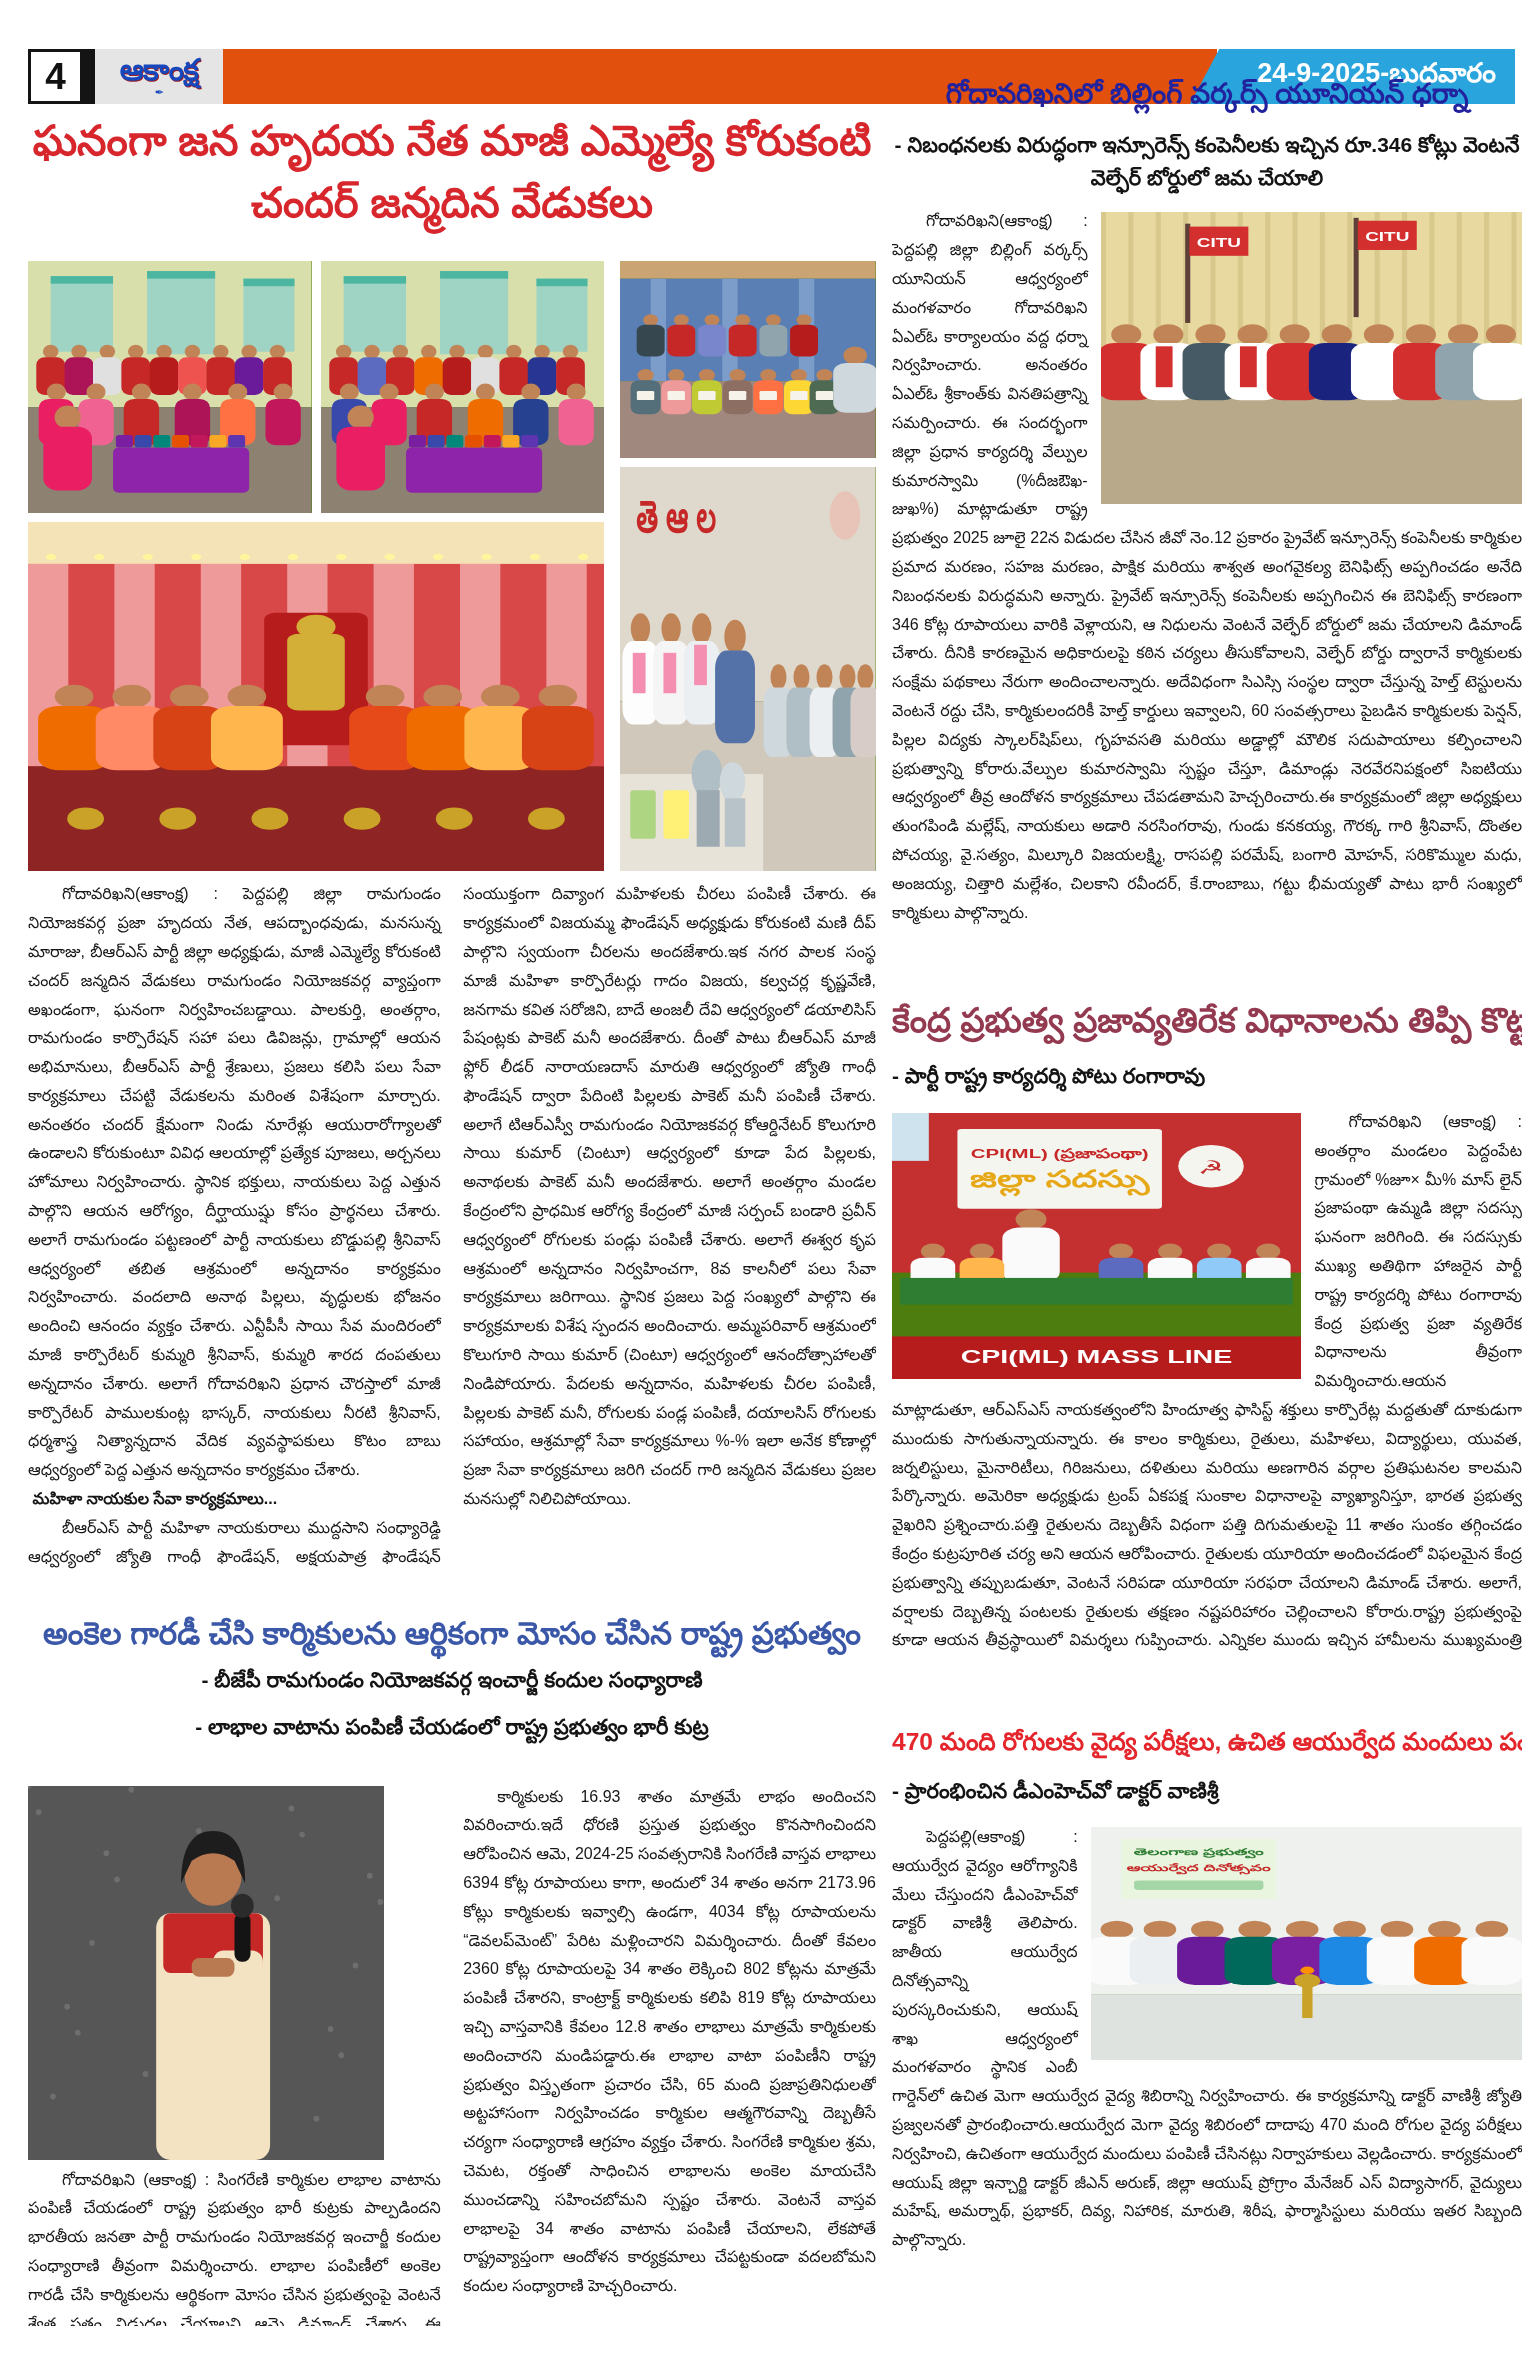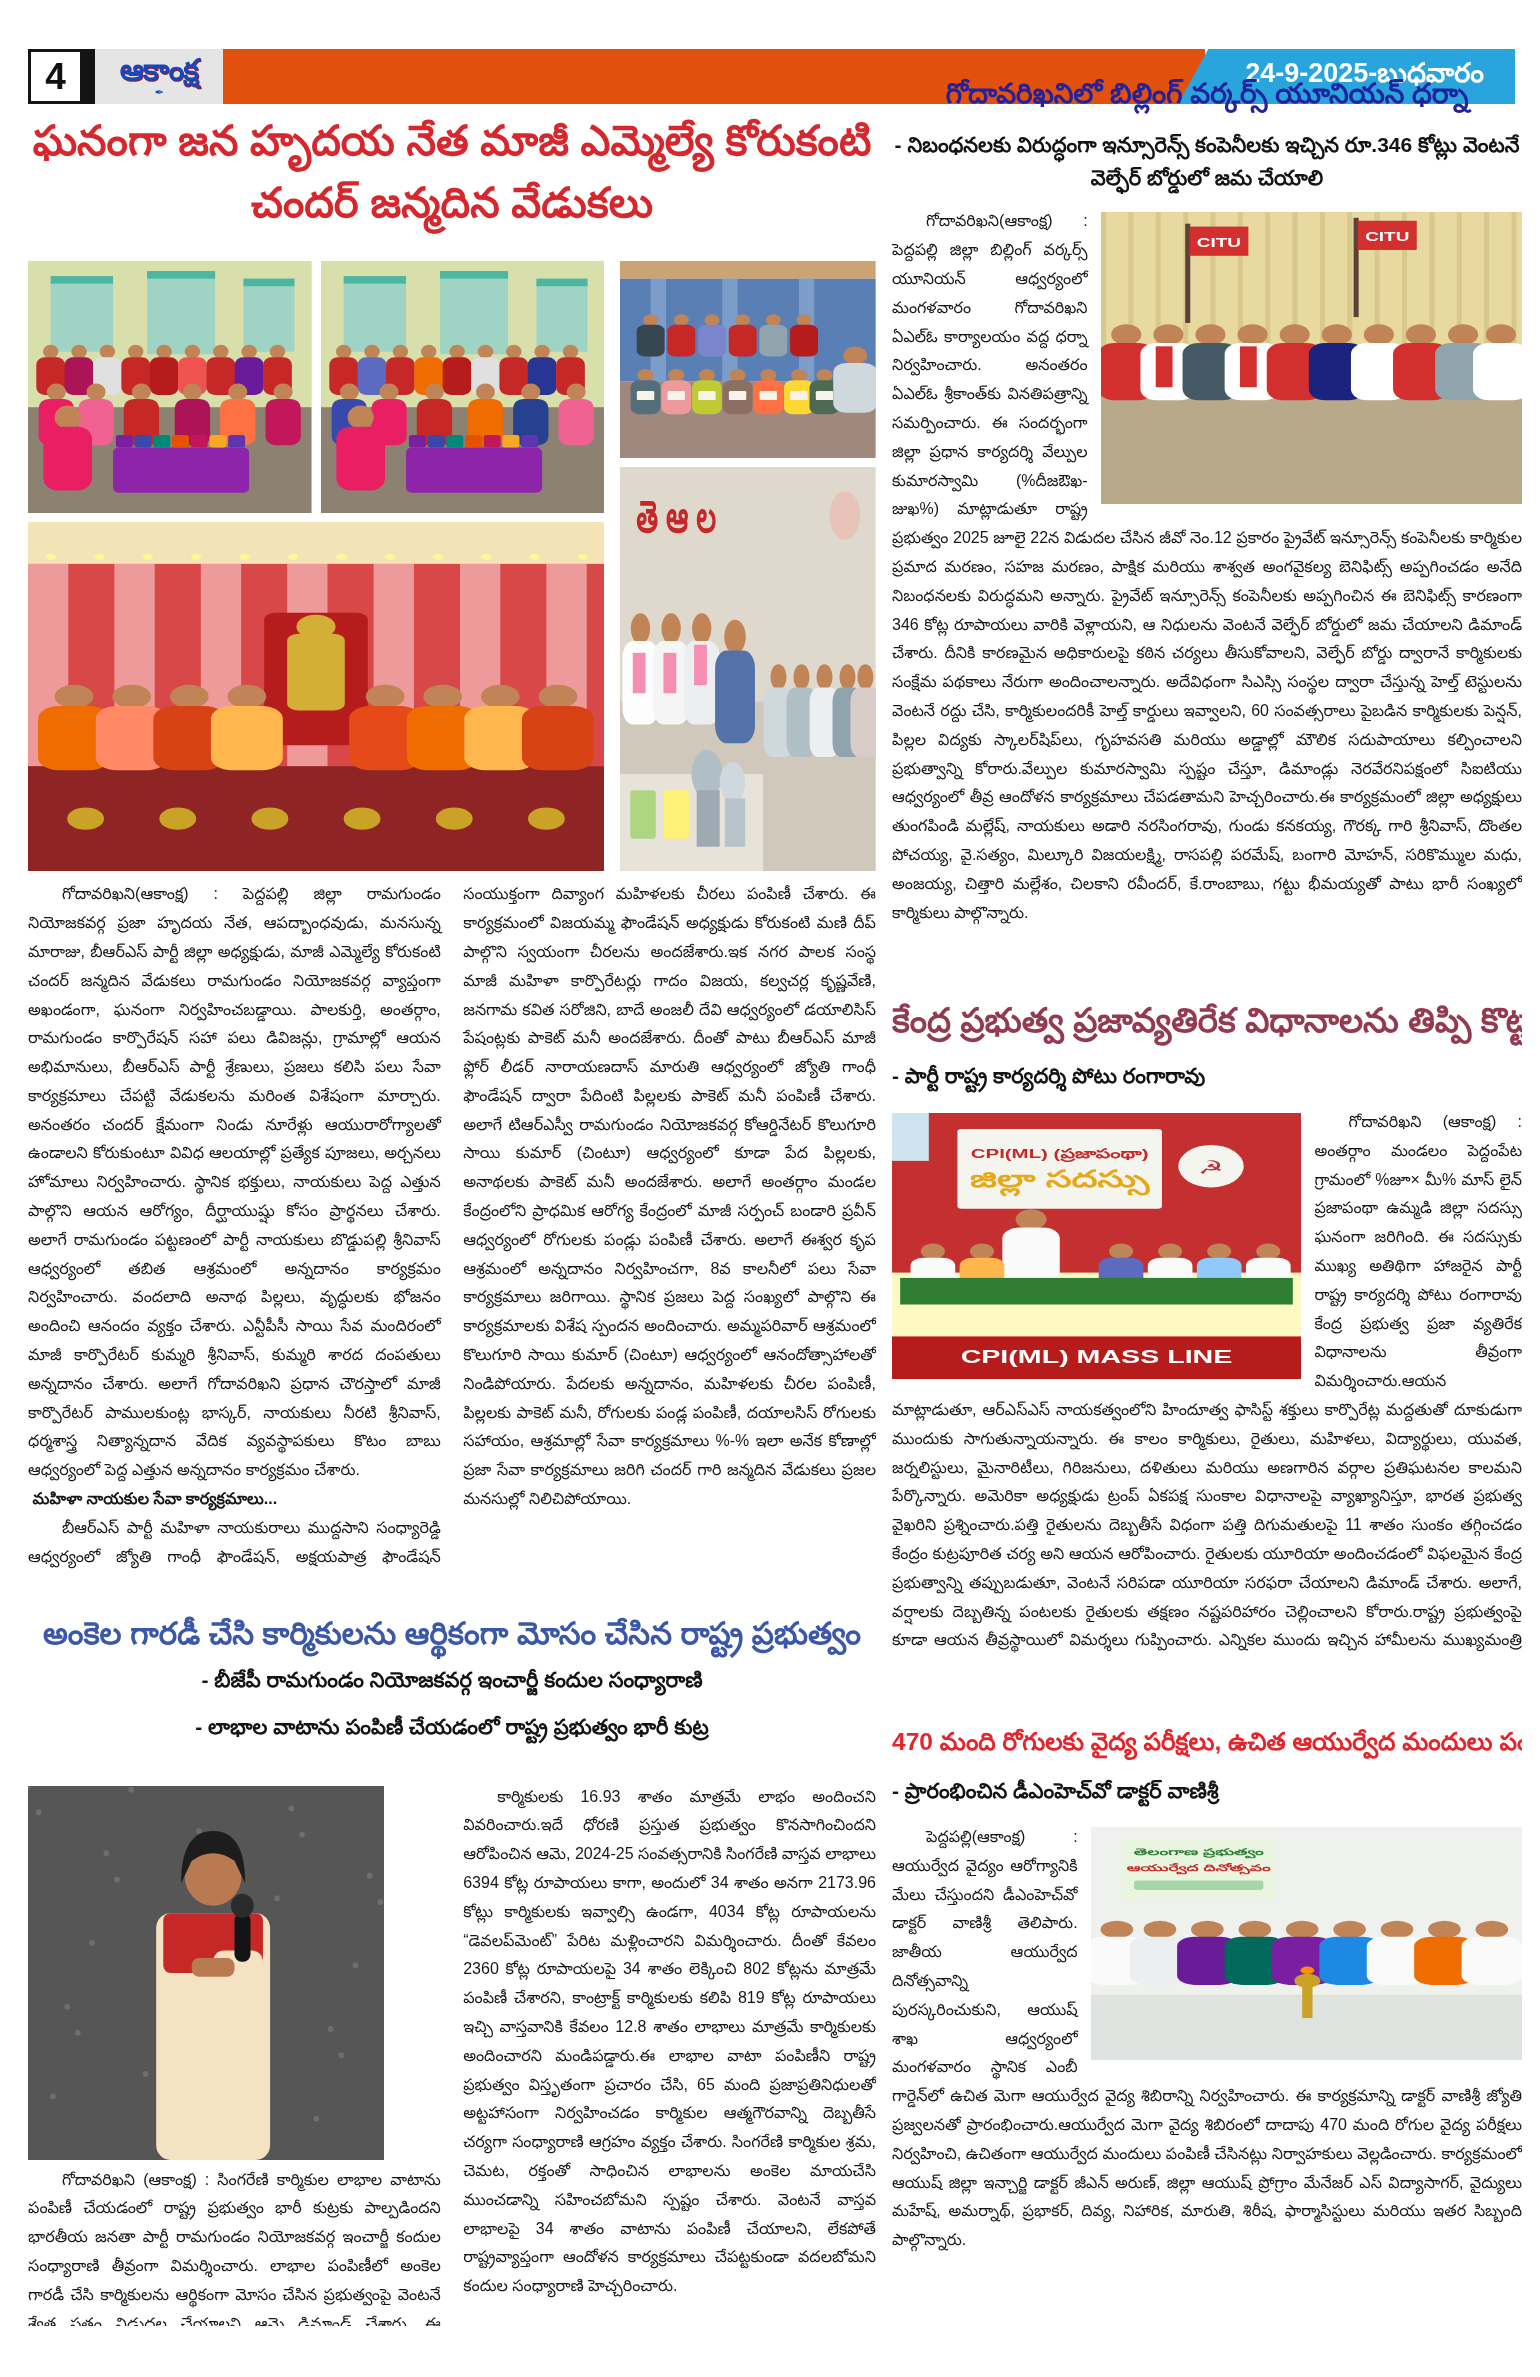--- a/index.html
+++ b/index.html
@@ -11,21 +11,21 @@
   
   #header{left:28px;top:49px;width:1487px;height:55px;display:flex;align-items:stretch;}
   .pagebox{width:49px;background:#fff;border:3px solid #141414;display:flex;align-items:center;justify-content:center;
     font-size:37px;font-weight:bold;color:#111;}
   .blackbar{width:12px;background:#141414;}
   .masthead{width:128px;background:#e5e5e5;color:#1747bd;display:flex;flex-direction:column;align-items:center;justify-content:center;
     font-weight:bold;font-size:30px;line-height:1;letter-spacing:-0.7px;text-shadow:0.7px 0.7px 0 #9e1b1b;}
   .masthead .pen{font-size:11.2px;color:#1747bd;line-height:1;margin-top:1.5px;text-shadow:none;}
   .orangebar{flex:1;background:#E2500E;}
   .datebox{width:306px;margin-left:-27px;background:#29A4DC;clip-path:polygon(9% 0,100% 0,100% 100%,0 100%);
-    display:flex;align-items:center;justify-content:flex-end;padding-right:31px;color:#fff;font-weight:bold;font-size:27px;}
+    display:flex;align-items:center;justify-content:flex-end;padding-right:19px;color:#fff;font-weight:bold;font-size:27px;}
   
   .hl{font-weight:bold;text-align:center;margin:0;}
   #a1-hl{color:#D7262C;font-size:42px;line-height:1.48;}
   #a2-hl{color:#22229E;font-size:28px;white-space:nowrap;overflow:hidden;}
   #a3-hl{color:#943A50;font-size:34px;white-space:nowrap;overflow:hidden;text-align:left;}
   #a4-hl{color:#E4262C;font-size:24.6px;white-space:nowrap;overflow:hidden;text-align:left;}
   #a5-hl{color:#3A57A8;font-size:31px;white-space:nowrap;overflow:hidden;}
   .sub{font-weight:bold;color:#141414;text-align:center;font-size:21px;line-height:1.55;margin:0;}
   .sub.left{text-align:left;}
   
@@ -56,21 +56,21 @@
   #a4-sub{margin-top:13.4px;}
   #a4-body{margin-top:15px;height:429px;overflow:hidden;}
   #a4-photo{float:right;width:431px;height:233px;margin:4.5px 0 7.5px 13.4px;}
   #sec-a5{left:28px;top:1616px;width:848px;}
   #a5-sub1{margin-top:15px;}
   #a5-sub2{margin-top:4.5px;}
   #a5-body{display:flex;gap:22.4px;height:543px;overflow:hidden;margin-top:39px;}
   .a5col{flex:1;min-width:0;}
   #a5-photo{float:left;width:356px;height:374px;margin:3px 12px 6px 0;}
   
-  .photo{position:relative;overflow:hidden;background:#fef9c3;}
+  .photo{position:relative;overflow:hidden;background:#4d7c0f;}
   .photo svg{width:100%;height:100%;display:block;}
 </style>
 </head>
 <body>
 
 <div id="header" class="abs">
   <div class="pagebox">4</div>
   <div class="blackbar"></div>
   <div class="masthead">
     <span>ఆకాంక్ష</span>

